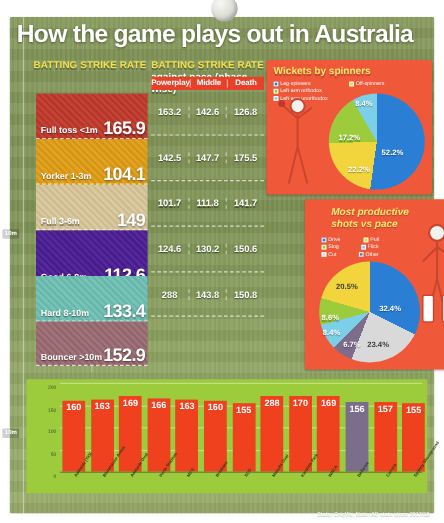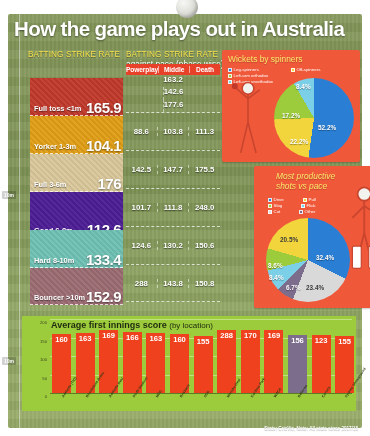--- a/index.html
+++ b/index.html
@@ -42,21 +42,21 @@
   }
   .ball-deco {
     position: absolute; left: 170px; top: -6px; width: 22px; height: 22px;
     border-radius: 50%;
     background: radial-gradient(circle at 35% 30%, #f7f7f5 0%, #dcdcd6 55%, #b9b9b0 100%);
     box-shadow: inset -2px -2px 3px rgba(0,0,0,0.18);
   }
 
   
   .col-title {
-    position: absolute; color: #f4e04a; font-weight: normal;
+    position: absolute; color: #f4e04a; font-weight: bold;
     font-size: 8.2px; line-height: 10px; letter-spacing: 0.1px;
     text-shadow: 0 1px 1px rgba(0,0,0,0.4);
   }
   .col-title .sub { color: #ffffff; font-size: 8.2px; display: block; }
 
   
   .bands { position: absolute; left: 30px; top: 78px; width: 93px; height: 227px; }
   .band {
     position: absolute; left: 0; width: 93px;
     border-bottom: 1.4px dashed rgba(255,255,255,0.75);
@@ -97,21 +97,21 @@
     text-shadow: 0 1px 1px rgba(0,0,0,0.5);
   }
   .prow div + div { border-left: 1.2px dashed rgba(255,255,255,0.5); }
 
   
   .panel {
     position: absolute; background: #f0583a; border-radius: 2px;
     box-shadow: 0 1px 2px rgba(0,0,0,0.22);
   }
   .panel-title {
-    color: #ffe96b; font-weight: normal; font-size: 8.4px;
+    color: #ffe96b; font-weight: bold; font-size: 8.4px;
     text-shadow: 0 1px 1px rgba(0,0,0,0.25);
   }
   .legend { display: flex; flex-wrap: wrap; margin-top: 2px; }
   .legend .li {
     display: flex; align-items: center; font-size: 4.4px; color: #ffffff;
     margin-right: 5px; margin-bottom: 1px; white-space: nowrap;
   }
   .legend .sw {
     width: 4px; height: 4px; margin-right: 1.5px; display: inline-block;
     border: 0.4px solid rgba(255,255,255,0.85);
@@ -207,21 +207,21 @@
         <span class="bval">165.9</span>
       </div>
       <div class="band" style="top: 38px; height: 38px; background: rgb(224, 158, 22); padding-left: 36px;">
         <div class="band-texture"></div>
         <span class="bname">Yorker 1-3m</span>
         <span class="bval">104.1</span>
       </div>
       <div class="band" style="top: 76px; height: 38px; background: rgb(217, 199, 154);">
         <div class="band-texture"></div>
         <span class="bname">Full 3-6m</span>
-        <span class="bval">176</span>
+        <span class="bval">149</span>
       </div>
       <div class="band" style="top: 114px; height: 46px; background: #4c1d95;">
         <div class="band-texture"></div>
         <span class="bname">Good 6-8m</span>
         <span class="bval">112.6</span>
       </div>
       <div class="band" style="top: 152px; height: 38px; background: rgb(111, 192, 180);">
         <div class="band-texture"></div>
         <span class="bname">Hard 8-10m</span>
         <span class="bval">133.4</span>
@@ -233,39 +233,34 @@
       </div>
     </div>
 
   <div class="ptable">
     <div class="phead">
       <div>Powerplay</div>
       <div>Middle</div>
       <div>Death</div>
     </div>
     <div id="prows">
-        <div class="prow" style="height: 38px; flex-direction: column;">
+        <div class="prow" style="height: 38px;">
           <div>163.2</div>
           <div>142.6</div>
-          <div>177.6</div>
-        </div>
-        <div class="prow" style="height: 38px;">
-          <div>88.6</div>
-          <div>103.8</div>
-          <div>111.3</div>
+          <div>126.8</div>
         </div>
         <div class="prow" style="height: 38px;">
           <div>142.5</div>
           <div>147.7</div>
           <div>175.5</div>
         </div>
         <div class="prow" style="height: 38px;">
           <div>101.7</div>
           <div>111.8</div>
-          <div>248.0</div>
+          <div>141.7</div>
         </div>
         <div class="prow" style="height: 38px;">
           <div>124.6</div>
           <div>130.2</div>
           <div>150.6</div>
         </div>
         <div class="prow" style="height: 37px;">
           <div>288</div>
           <div>143.8</div>
           <div>150.8</div>
@@ -372,24 +367,20 @@
       <div class="slice-label" style="left:50px; top:36px;">32.4%</div>
       <div class="slice-label dark" style="left:40px; top:66px;">23.4%</div>
       <div class="slice-label" style="left:20px; top:66px;">6.7%</div>
       <div class="slice-label" style="left:3px; top:56px;">8.4%</div>
       <div class="slice-label" style="left:2px; top:44px;">8.6%</div>
       <div class="slice-label dark" style="left:14px; top:18px;">20.5%</div>
     </div>
   </div>
 
   <div class="barpanel">
-    <div class="bar-title">
-      <span>Average first innings score</span>
-      <span class="light">(by location)</span>
-    </div>
     <div id="ygrid">
         <div class="gridline" style="top: 77px;"></div>
         <div class="gridline" style="top: 58.5px;"></div>
         <div class="gridline" style="top: 40px;"></div>
         <div class="gridline" style="top: 21.5px;"></div>
         <div class="gridline" style="top: 3px;"></div>
       </div>
     <div id="yaxis" class="yaxis">
         <div class="ytick" style="top: 75px;">0</div>
         <div class="ytick" style="top: 56.5px;">50</div>
@@ -425,21 +416,21 @@
         <div class="bar" style="left: 218.8px; height: 62.9px; bottom: 18px;">
           <span class="bvi">170</span>
         </div>
         <div class="bar" style="left: 242.4px; height: 62.53px; bottom: 18px;">
           <span class="bvi">169</span>
         </div>
         <div class="bar alt" style="left: 266px; height: 57.72px; bottom: 18px;">
           <span class="bvi">156</span>
         </div>
         <div class="bar" style="left: 289.6px; height: 58.09px; bottom: 18px;">
-          <span class="bvi">123</span>
+          <span class="bvi">157</span>
         </div>
         <div class="bar" style="left: 313.2px; height: 57.35px; bottom: 18px;">
           <span class="bvi">155</span>
         </div>
       </div>
     <div class="axis-base" style="top:77px;"></div>
     <div id="xlabels">
         <div class="xlabel" style="left: 39px; top: 80px;">Adelaide (TIO)</div>
         <div class="xlabel" style="left: 62.6px; top: 80px;">Blundstone Arena</div>
         <div class="xlabel" style="left: 86.2px; top: 80px;">Adelaide Oval</div>

